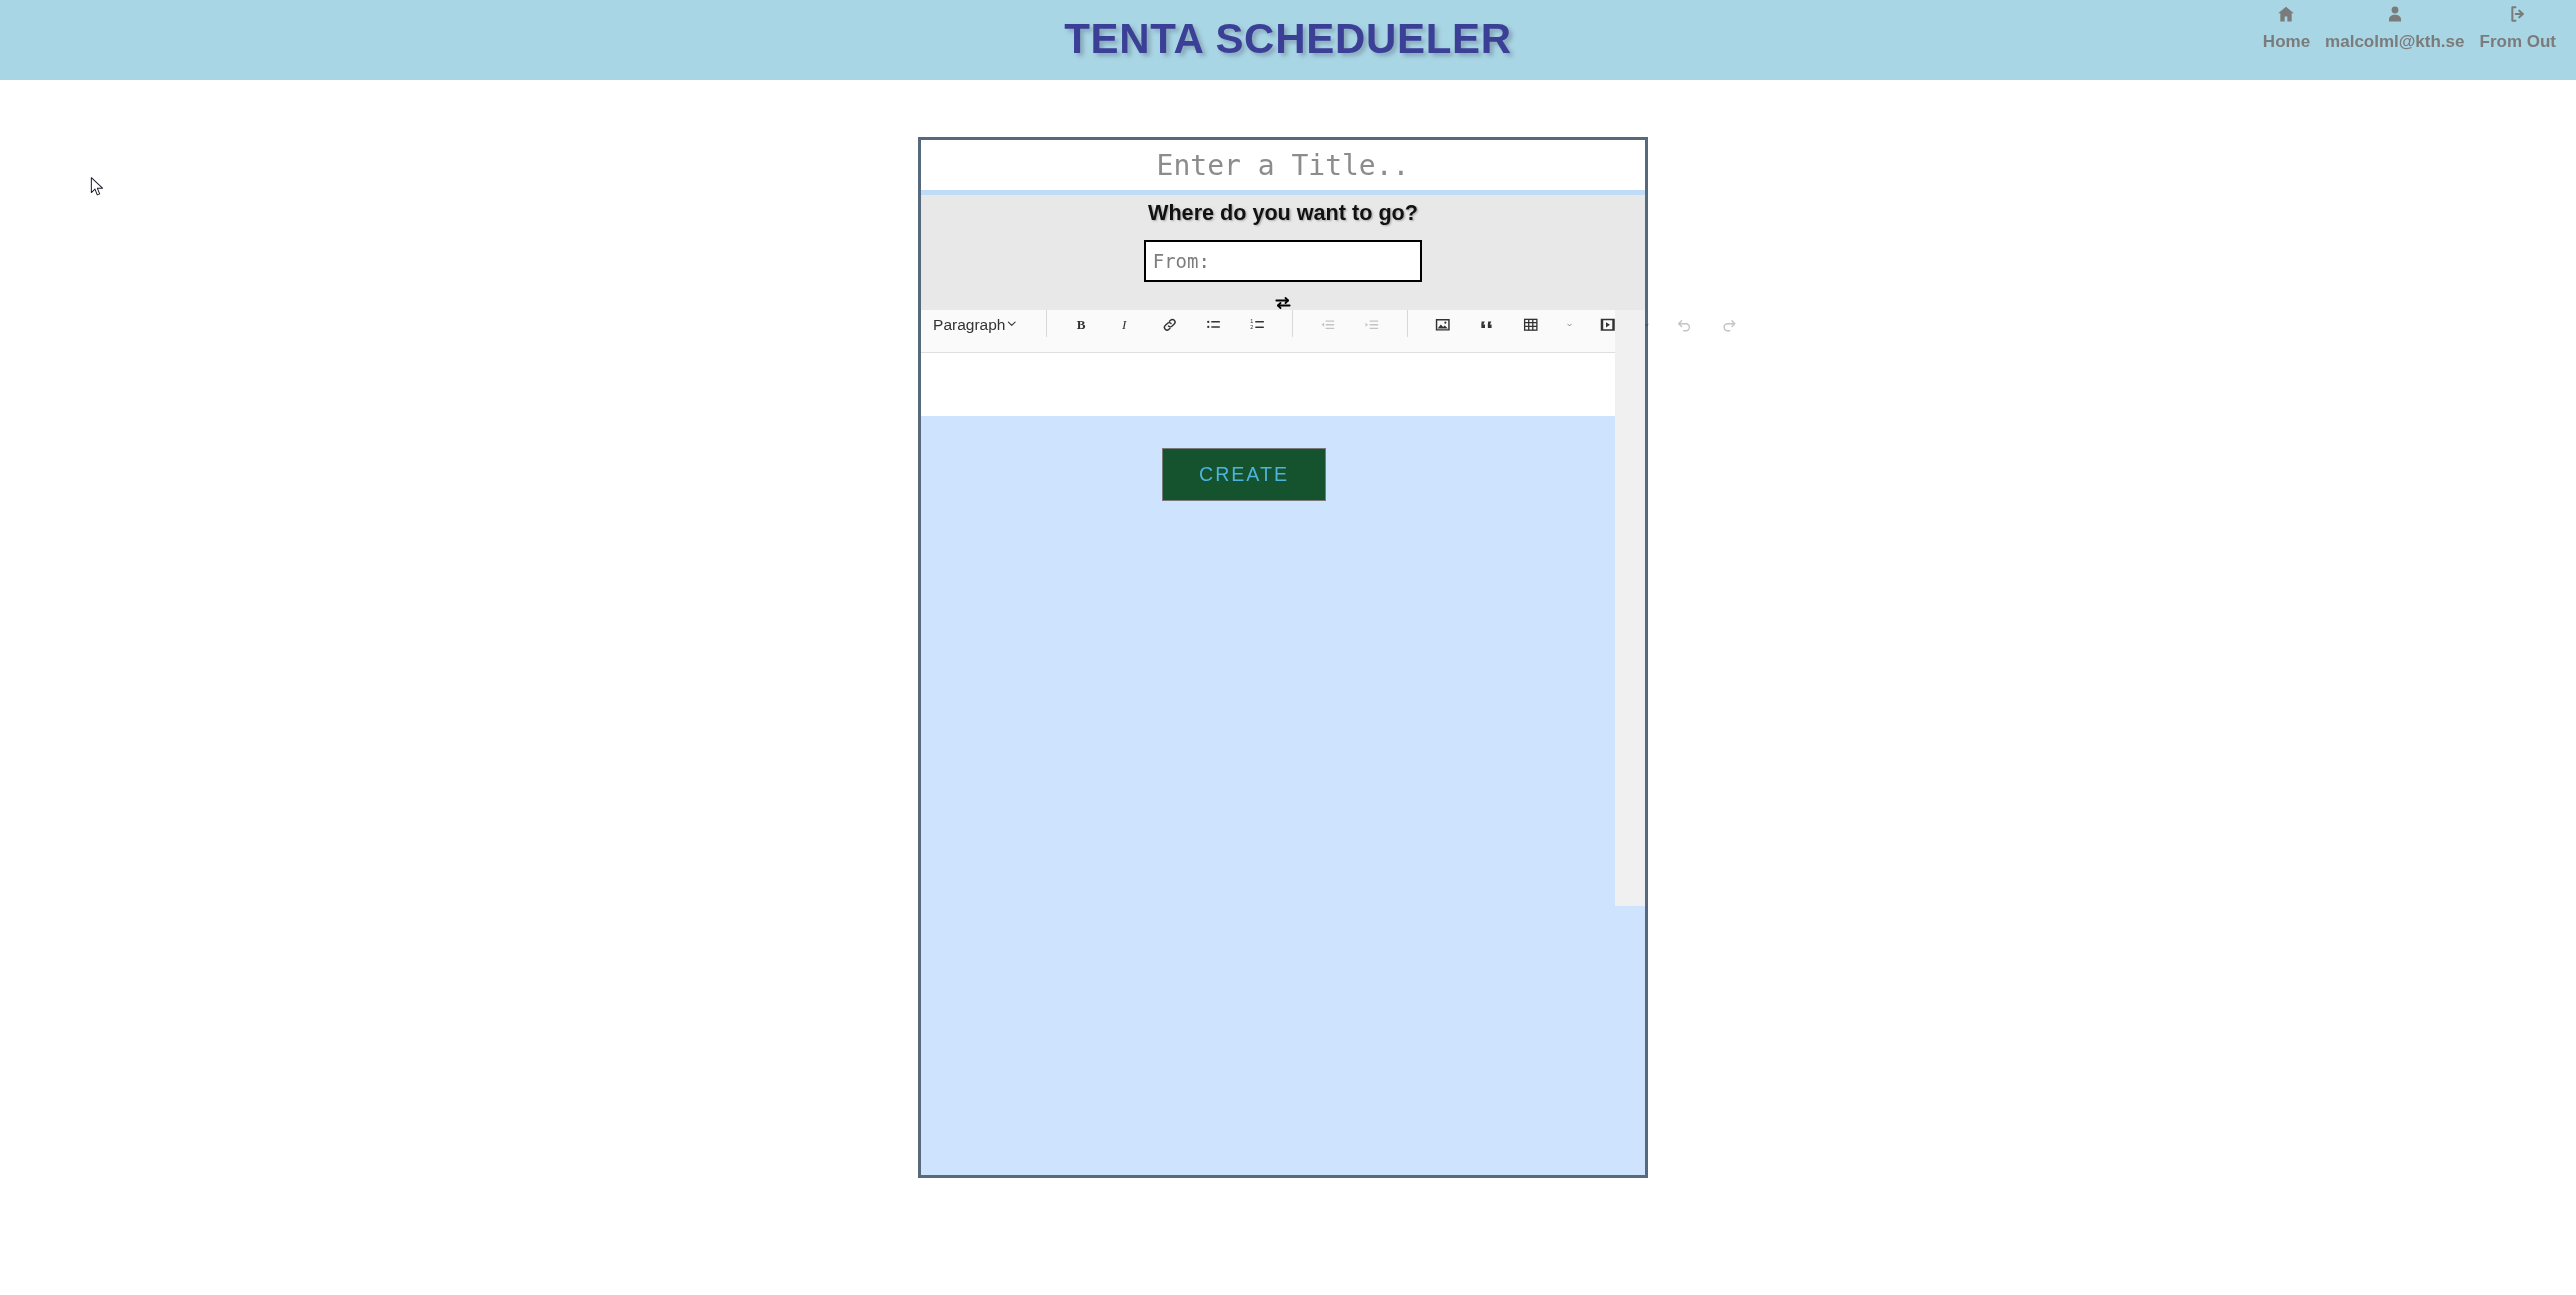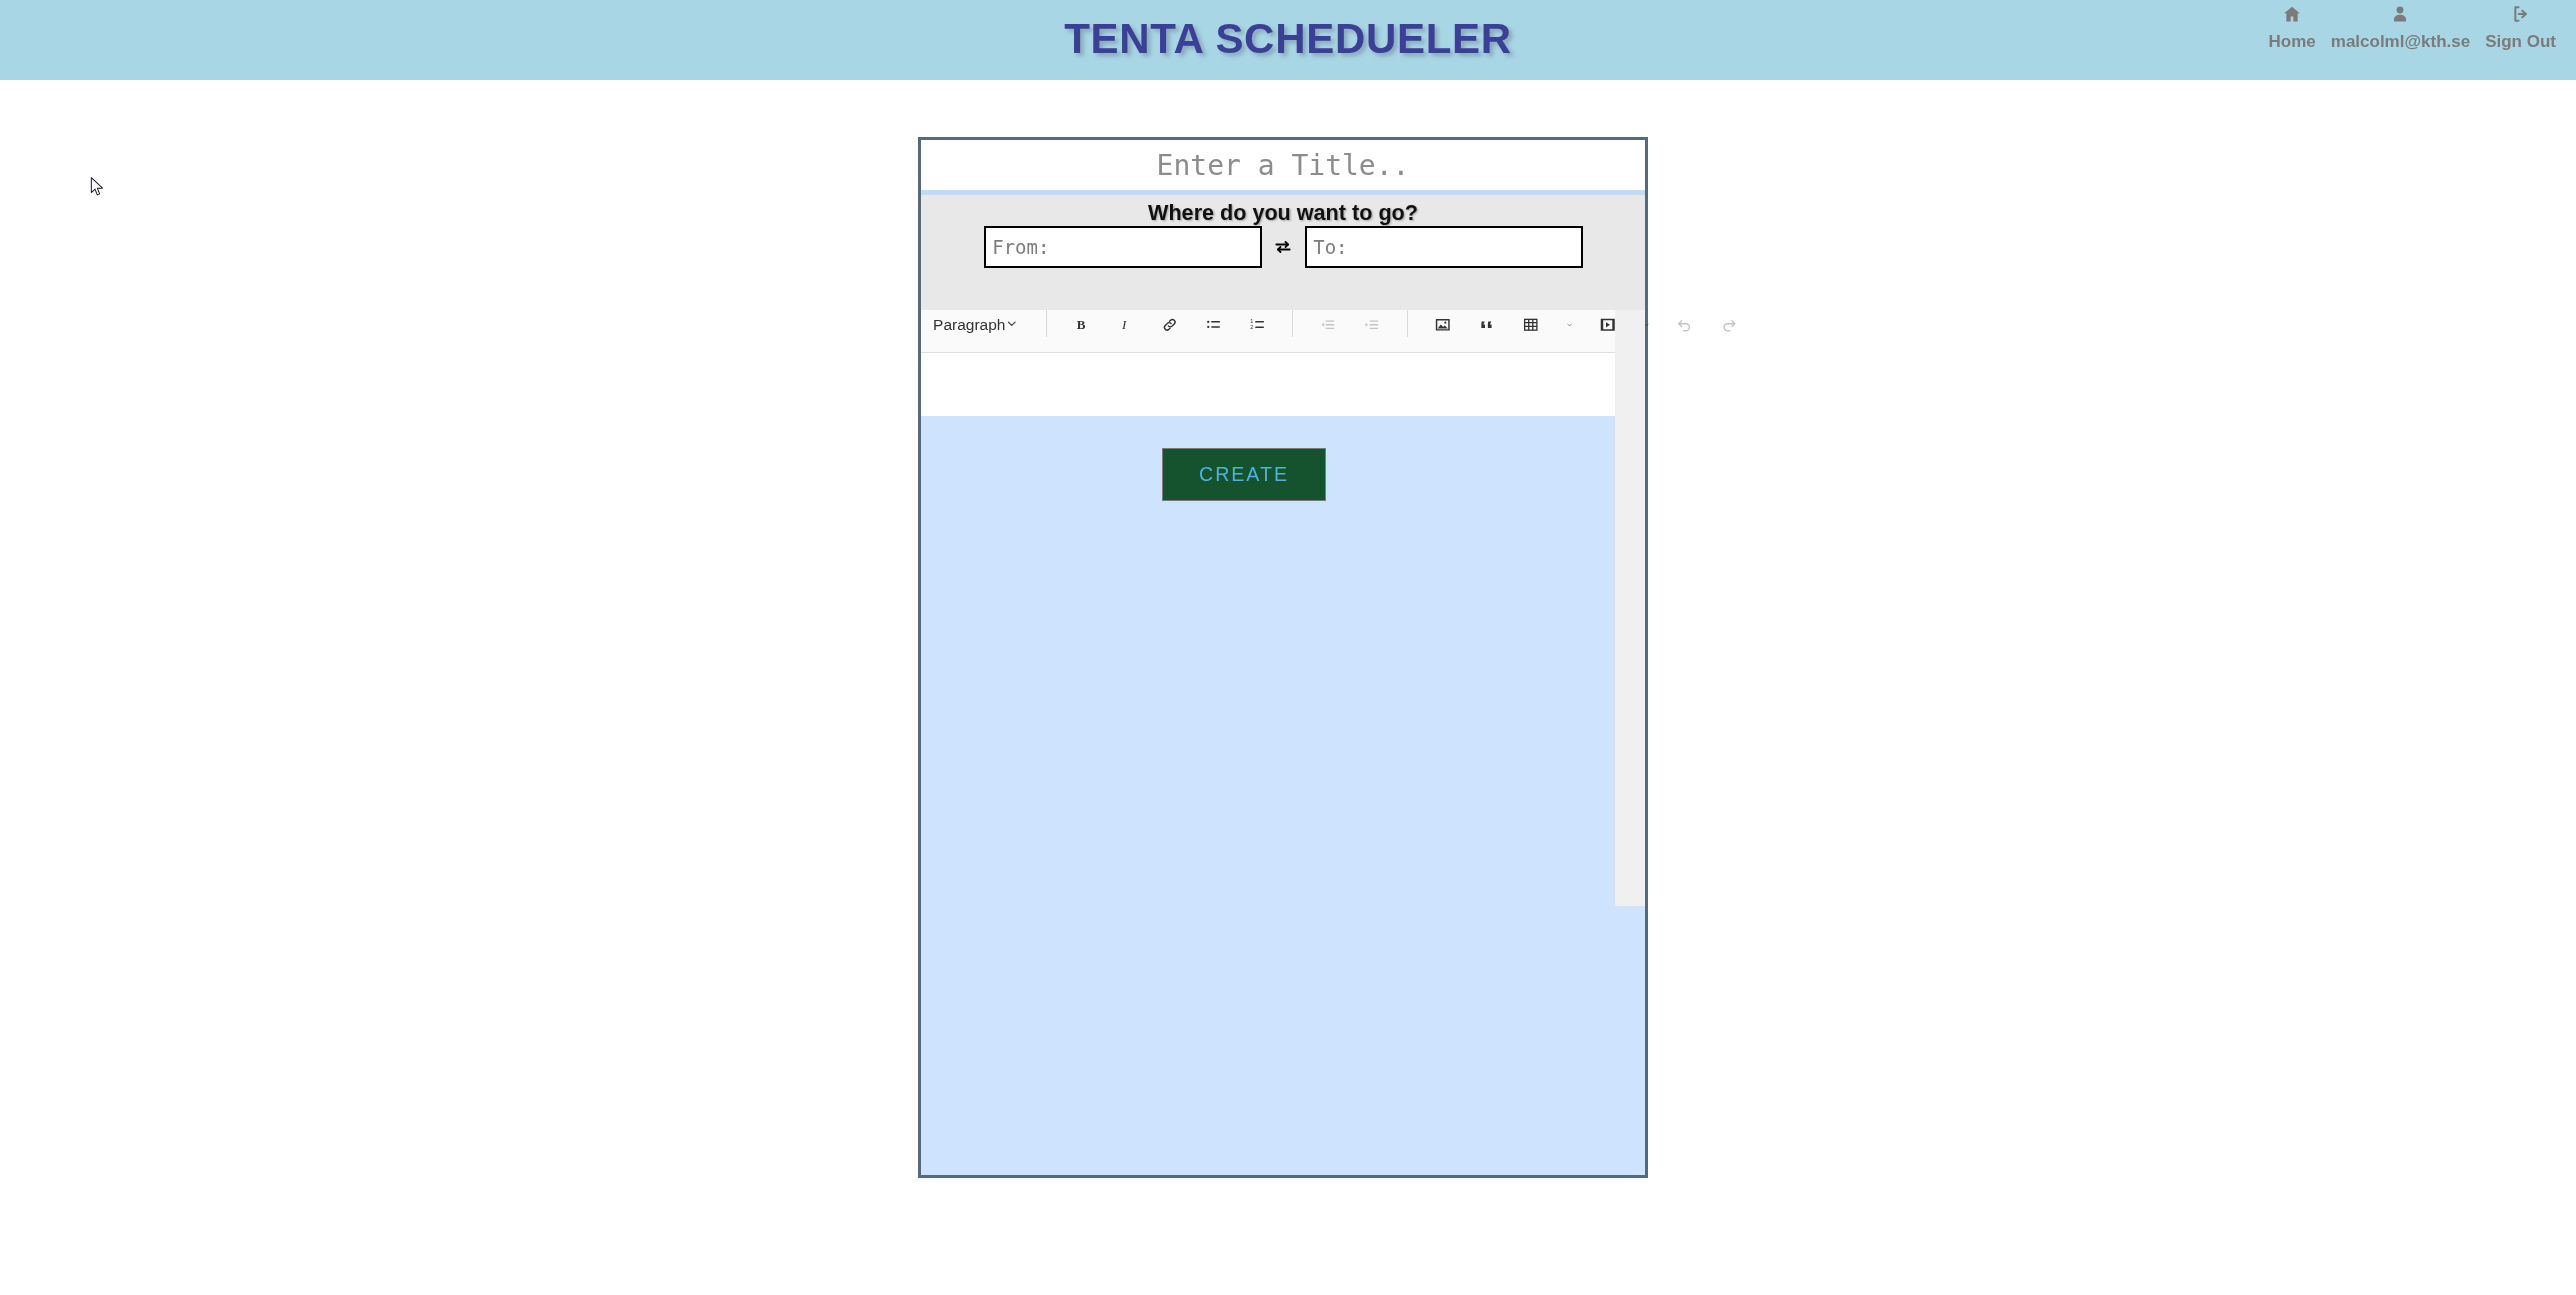--- a/index.html
+++ b/index.html
@@ -119,24 +119,26 @@
   #destination-prompt {
     text-align: center;
     font-size: 21.6px;
     font-weight: bold;
     color: #111111;
     text-shadow: 1.3px 1.3px 2px rgba(120,120,120,0.55);
     font-family: "Liberation Sans", sans-serif;
     user-select: none;
   }
   #route-row {
+    margin-top: 14px;
     display: flex;
     align-items: center;
     justify-content: center;
     gap: 0;
+    flex-direction: column;
   }
   .route-input {
     width: 278px;
     height: 42px;
     border: 2px solid #000000;
     background: #ffffff;
     outline: none;
     padding-left: 6.7px;
     font-size: 19px;
     font-family: "DejaVu Sans Mono", "Liberation Mono", monospace;
@@ -319,21 +321,21 @@
     </a>
 
     <a class="nav-item">
       <span class="nav-icon">
         <svg width="20" height="20" viewBox="0 0 24 24" fill="none" stroke="currentColor" stroke-width="2.4" stroke-linecap="round" stroke-linejoin="round" aria-hidden="true">
           <path d="M9 4H5.2v16H9"></path>
           <path d="M13.5 8l4.3 4-4.3 4"></path>
           <path d="M17.5 12H9.2"></path>
         </svg>
       </span>
-      <span class="nav-label">Sign Out</span>
+      <span class="nav-label">From Out</span>
     </a>
 
   </div>
 </div>
 
 <div id="page-body">
 
   <div id="create-card">
 
     <div id="title-zone">

